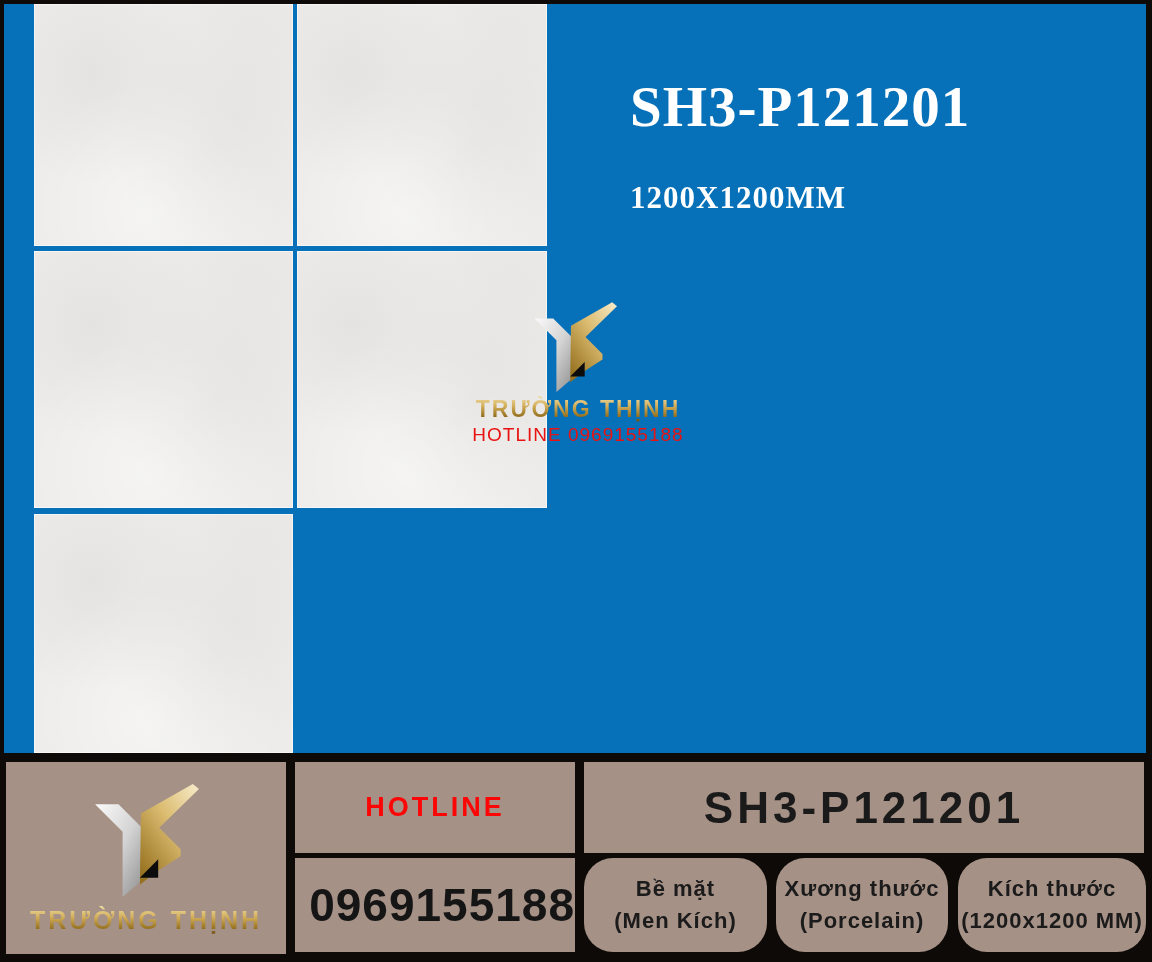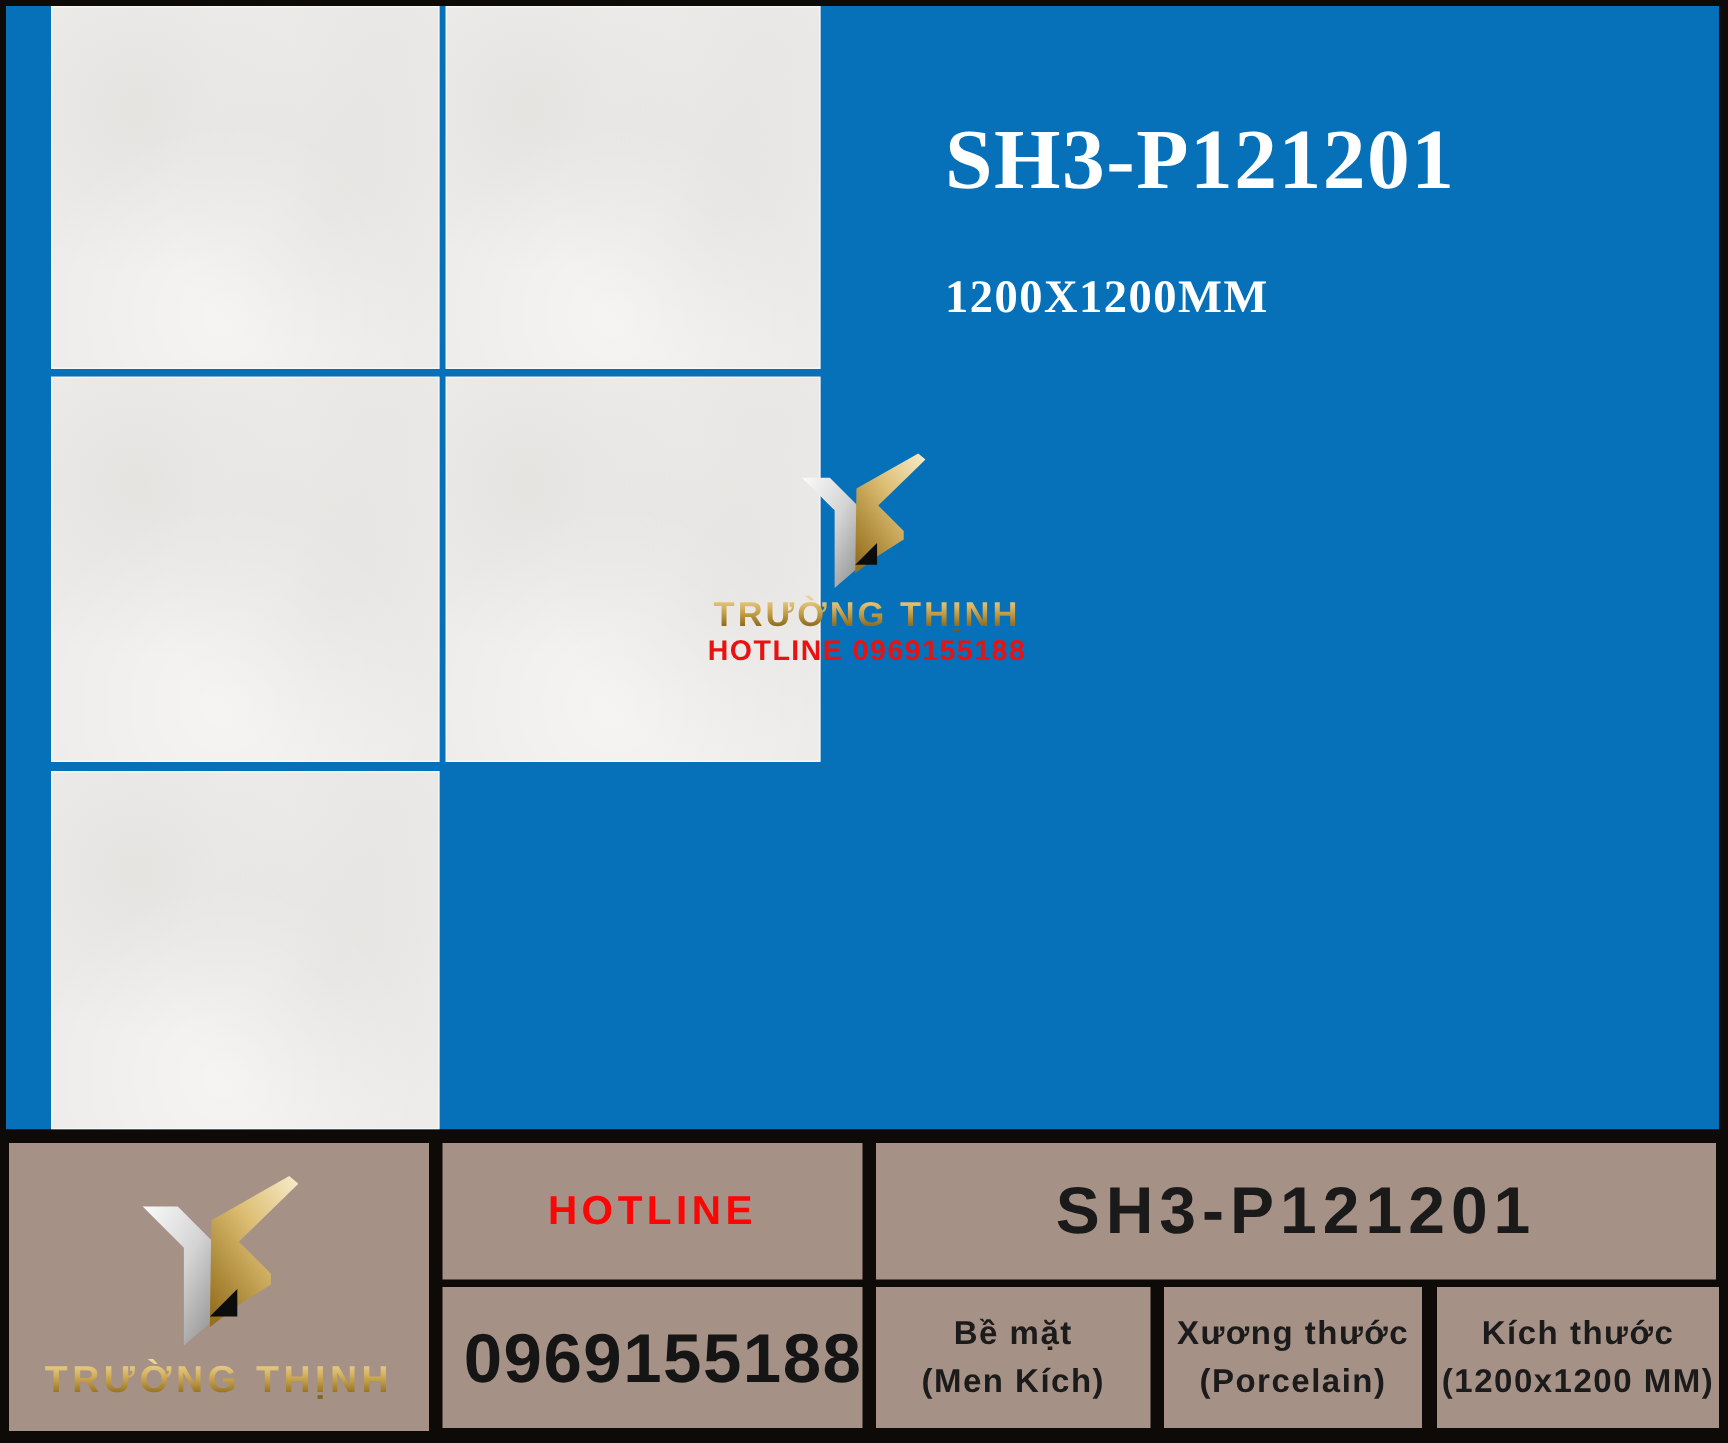--- a/index.html
+++ b/index.html
@@ -55,21 +55,21 @@
     font-weight:bold;
     background:linear-gradient(180deg,#f0dda2 0%,#d3af5c 38%,#a07a27 72%,#6e5013 100%);
     -webkit-background-clip:text; background-clip:text; color:transparent;
   }
   .center-brand{
     position:absolute; left:458px; top:396px; width:240px; text-align:center;
     font-size:23px; letter-spacing:2px; line-height:26px;
   }
   .center-hotline{
     position:absolute; left:458px; top:424px; width:240px; text-align:center;
-    color:#e91212; font-weight:bold; font-size:19px; letter-spacing:1px; line-height:22px;
+    color:#e91212; font-weight:normal; font-size:19px; letter-spacing:1px; line-height:22px;
   }
 
   
   .bottom-table{
     position:absolute; left:0; top:753px; width:1152px; height:209px;
     background:var(--frame);
   }
   .cell{
     position:absolute; background:var(--cell);
     display:flex; align-items:center; justify-content:center;
@@ -77,21 +77,21 @@
   }
   .logo-cell{left:6px; top:9px; width:280px; height:190px; flex-direction:column; gap:8px; padding-top:2px;}
   .logo-cell .logo-svg{width:106px; height:114px;}
   .table-brand{font-size:25px; letter-spacing:3px; white-space:nowrap;}
   .hotline-cell{left:295px; top:9px; width:280px; height:91px;}
   .hotline-label{color:#fb0505; font-weight:bold; font-size:27px; letter-spacing:3px;}
   .phone-cell{left:295px; top:105px; width:280px; height:94px;justify-content:flex-end;}
   .phone-number{font-weight:bold; font-size:46px; letter-spacing:1px; color:#151515;}
   .code-cell{left:584px; top:9px; width:560px; height:91px;}
   .table-code{font-weight:bold; font-size:44px; letter-spacing:4px; color:#1a1a1a;}
-  .spec-cell{top:105px; height:94px; flex-direction:column; gap:10px;}
+  .spec-cell{top:105px; height:94px; flex-direction:column; gap:10px;border-radius:29px;}
   .spec-a{left:584px; width:183px;}
   .spec-b{left:776px; width:172px;}
   .spec-c{left:958px; width:188px;}
   .spec-label,.spec-value{font-weight:bold; font-size:22px; letter-spacing:1px; line-height:22px; white-space:nowrap;}
 </style>
 </head>
 <body>
 
 <svg width="0" height="0" style="position:absolute" aria-hidden="true">
   <defs>

